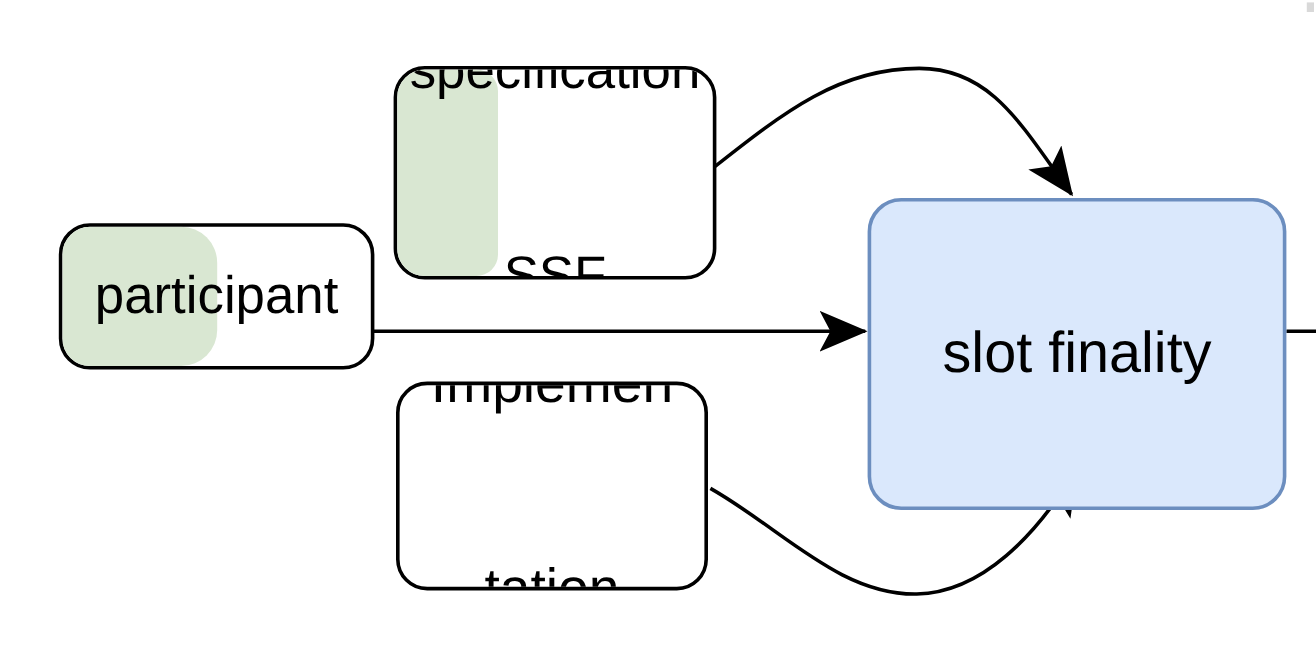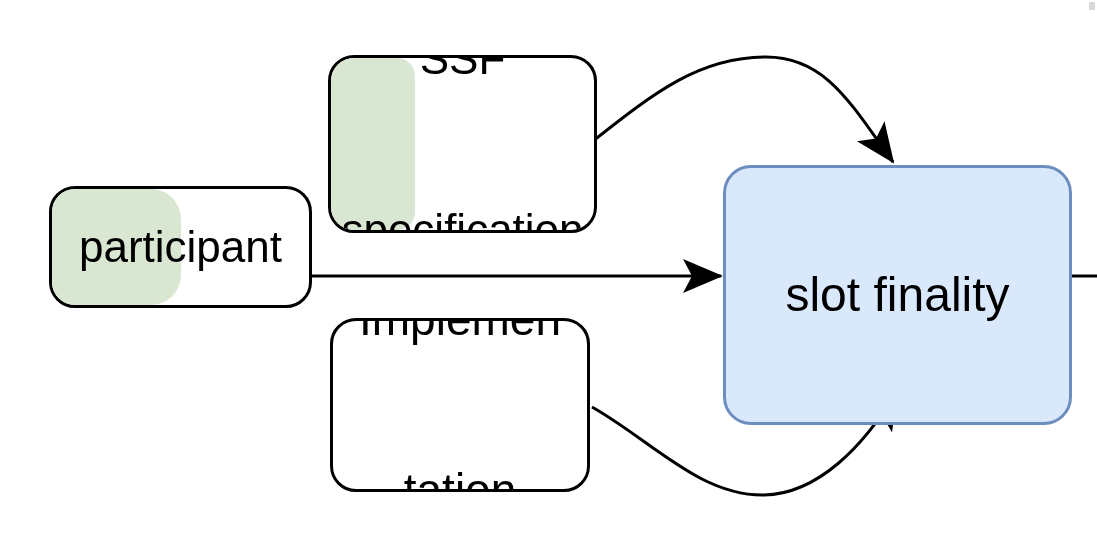--- a/index.html
+++ b/index.html
@@ -107,22 +107,22 @@
     <div class="label">
       
       <div>participant</div>
       
     </div>
   </div>
 
   <div class="node node-ssf-spec">
     <div class="accent"></div>
     <div class="label">
+      <div>specification</div>
       <div>SSF</div>
-      <div>specification</div>
     </div>
   </div>
 
   <div class="node node-implementation">
     <div class="label">
       <div>Implemen</div>
       <div>tation</div>
     </div>
   </div>
 

